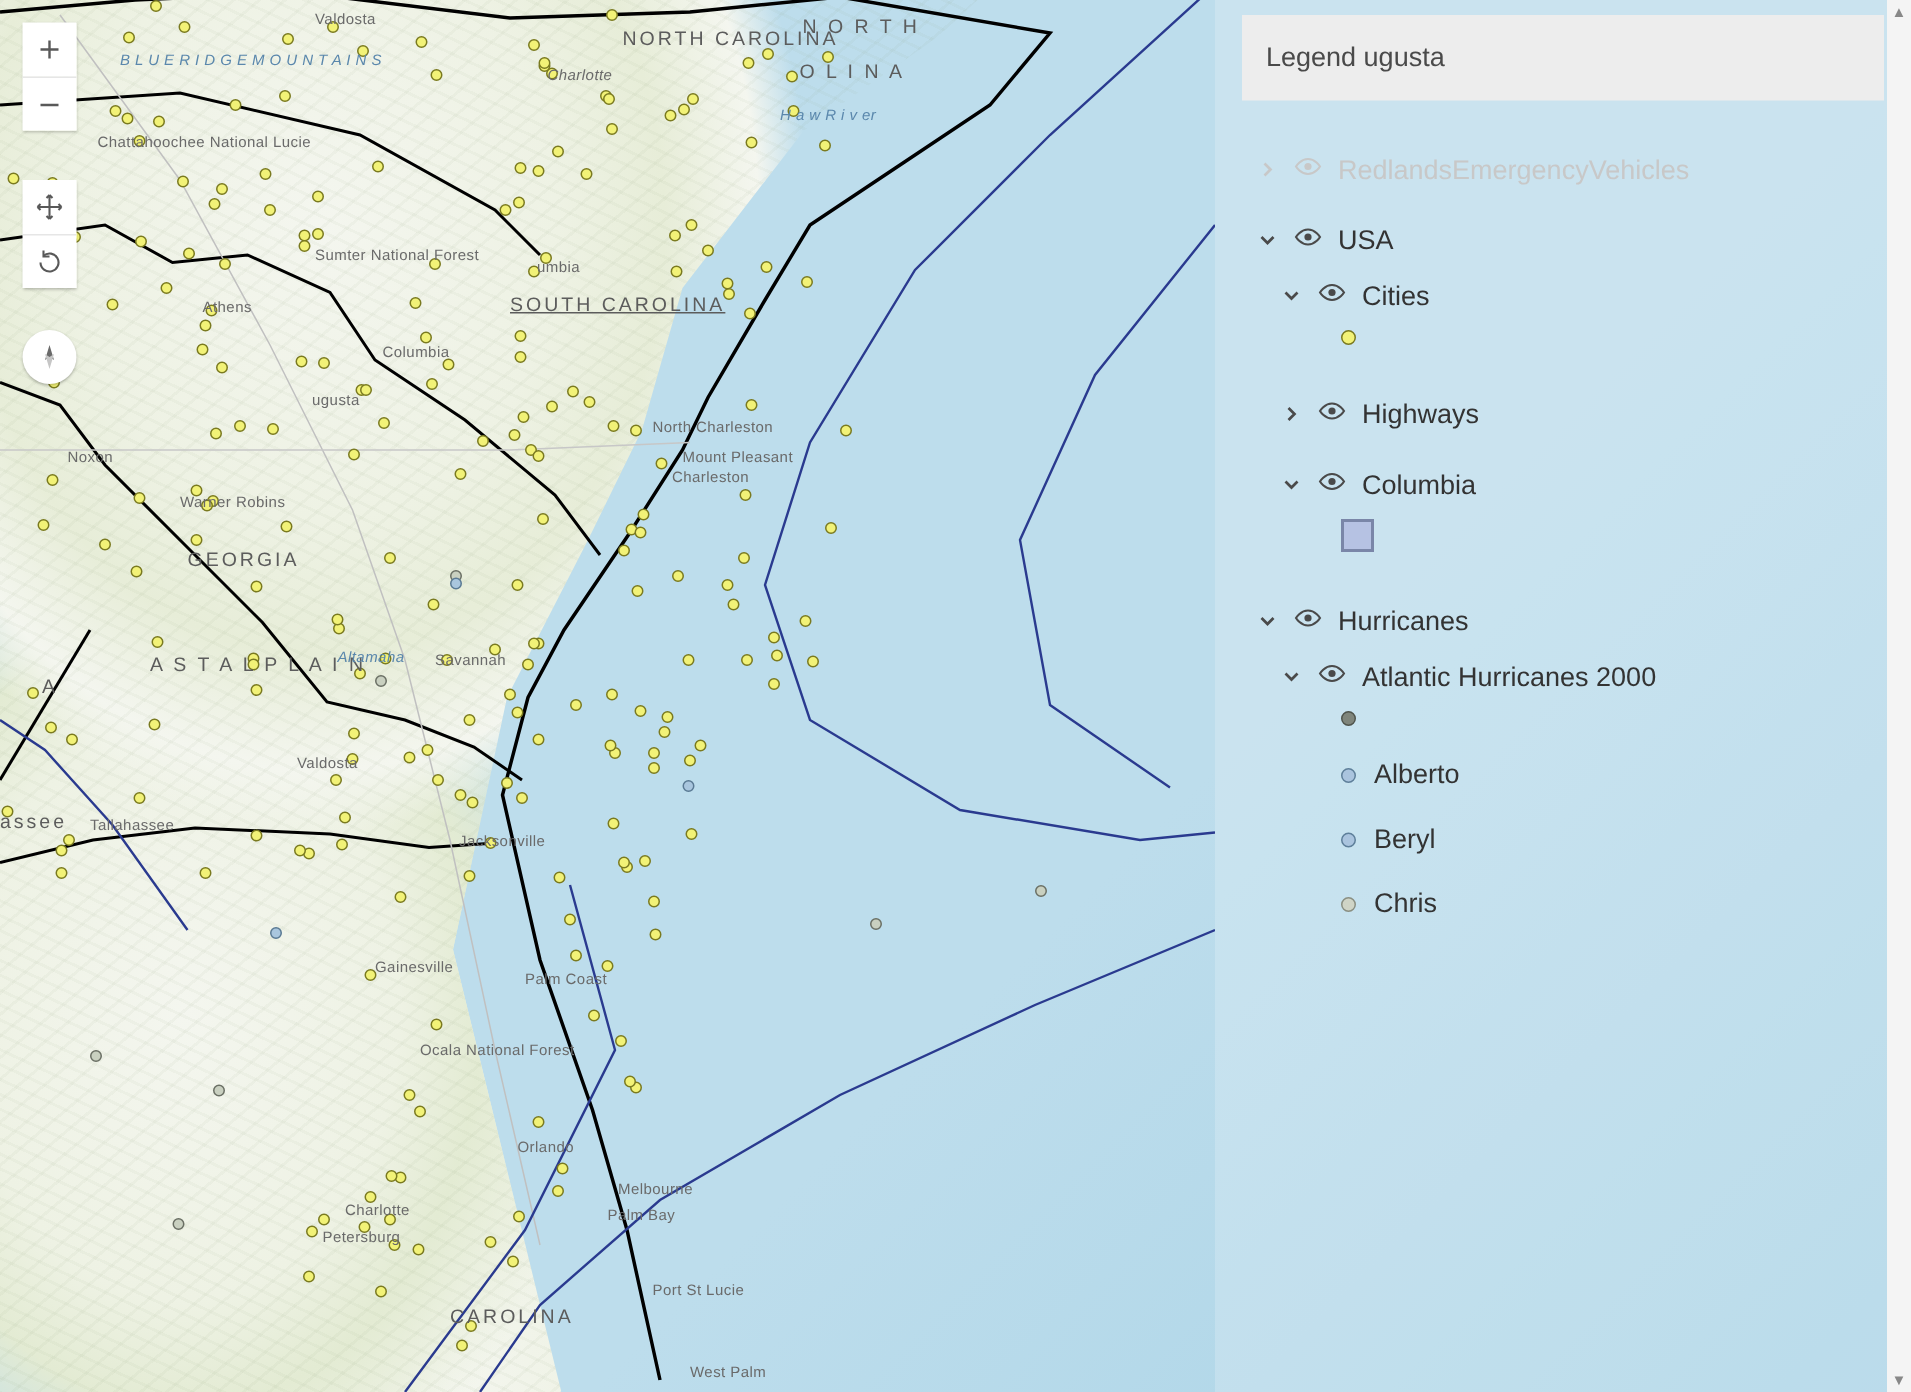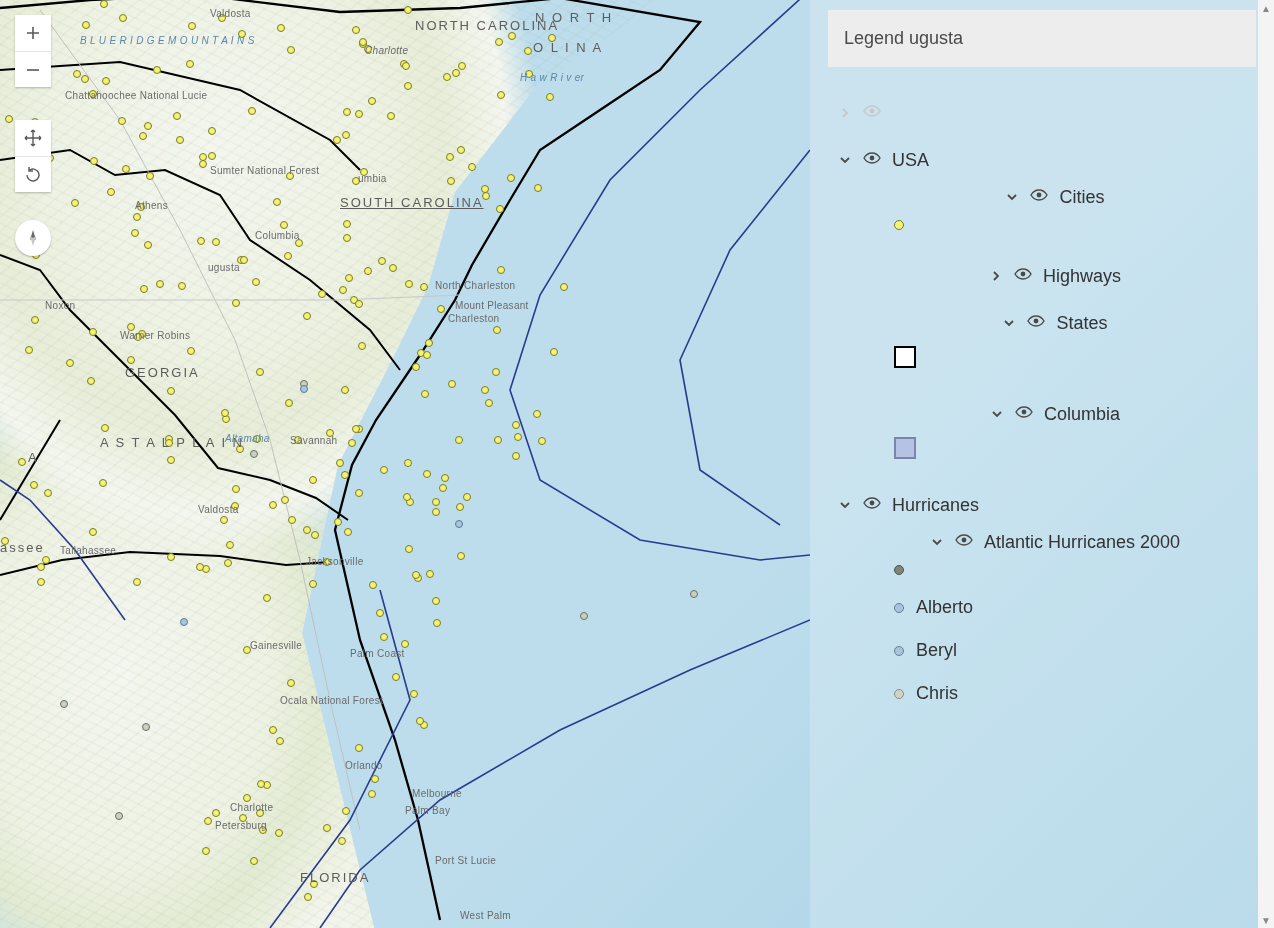--- a/index.html
+++ b/index.html
@@ -55,21 +55,21 @@
   }
   .panel-inner { position:relative; height:100%; overflow-y:auto; padding-right:14px; }
   .panel-title {
     background:#ededed; color:#4a4a4a; font-size:18px; padding:18px 16px; margin-bottom:28px;
   }
   .tree { font-size:18px; color:#333; }
   .node { margin-bottom:10px; }
   .node-row { display:flex; align-items:center; gap:10px; padding:6px 0 6px 0; cursor:pointer; }
   .node-row.disabled { color:#c8c8c8; }
   .indent-1 { padding-left:10px; }
-  .indent-2 { padding-left:26px;justify-content:center; }
+  .indent-2 { padding-left:26px; }
   .chev { width:14px; height:14px; display:inline-flex; align-items:center; justify-content:center; color:#4a4a4a; }
   .disabled .chev, .disabled .eye { color:#c8c8c8; }
   .eye { width:20px; height:20px; display:inline-flex; align-items:center; justify-content:center; color:#4a4a4a; }
   .sw { display:flex; align-items:center; gap:12px; padding:4px 0 18px 66px; font-size:18px; color:#333; }
   .sw-circle { width:10px; height:10px; border-radius:50%; }
   .sw-square { width:22px; height:22px; }
 
   
   .panel-inner::-webkit-scrollbar { width:14px; }
   .panel-inner::-webkit-scrollbar-track { background:#f0f0f0; }
@@ -347,21 +347,21 @@
         <div class="blue-dot" style="left: 180px; top: 618px;"></div>
         <div class="blue-dot" style="left: 455px; top: 520px;"></div>
         <div class="blue-dot" style="left: 300px; top: 385px;"></div>
       </div>
     <div id="labels">
         <div class="map-label big" style="left: 415px; top: 18px;">NORTH CAROLINA</div>
         <div class="map-label big" style="left: 535px; top: 10px;">N O R T H</div>
         <div class="map-label big" style="left: 533px; top: 40px;">O L I N A</div>
         <div class="map-label big" style="left: 340px; top: 195px; text-decoration: underline;">SOUTH CAROLINA</div>
         <div class="map-label big" style="left: 125px; top: 365px;">GEORGIA</div>
-        <div class="map-label big" style="left: 300px; top: 870px;">FLORIDA</div>
+        <div class="map-label big" style="left: 300px; top: 870px;">CAROLINA</div>
         <div class="map-label big" style="left: 100px; top: 435px;">A S T A L   P L A I N</div>
         <div class="map-label big" style="left: 28px; top: 450px;">A</div>
         <div class="map-label big" style="left: 0px; top: 540px;">assee</div>
         <div class="map-label " style="left: 210px; top: 8px;">Valdosta</div>
         <div class="map-label blue" style="left: 80px; top: 35px;">B L U E   R I D G E   M O U N T A I N S</div>
         <div class="map-label " style="left: 365px; top: 45px; font-style: italic;">Charlotte</div>
         <div class="map-label " style="left: 135px; top: 200px;">Athens</div>
         <div class="map-label " style="left: 358px; top: 173px;">umbia</div>
         <div class="map-label " style="left: 255px; top: 230px;">Columbia</div>
         <div class="map-label " style="left: 208px; top: 262px;">ugusta</div>
@@ -433,20 +433,21 @@
                   <svg width="12" height="12" viewBox="0 0 12 12">
                     <path d="M4 2l4 4-4 4" stroke="currentColor" stroke-width="1.8" fill="none"></path>
                   </svg>
                 </span></span>
     <span><span class="eye">
                   <svg width="20" height="20" viewBox="0 0 20 20">
                     <path d="M2 10s3-5 8-5 8 5 8 5-3 5-8 5-8-5-8-5z" stroke="currentColor" stroke-width="1.4" fill="none"></path>
                     <circle cx="10" cy="10" r="2.4" fill="currentColor"></circle>
                   </svg>
                 </span></span>
+    <span>RedlandsEmergencyVehicles</span>
   </div>
           </div>
           <div class="node">
             <div class="node-row indent-1">
     <span><span class="chev">
                   <svg width="12" height="12" viewBox="0 0 12 12">
                     <path d="M2 4l4 4 4-4" stroke="currentColor" stroke-width="1.8" fill="none"></path>
                   </svg>
                 </span></span>
     <span><span class="eye">
@@ -484,39 +485,20 @@
                     </svg>
                   </span></span>
     <span><span class="eye">
                     <svg width="20" height="20" viewBox="0 0 20 20">
                       <path d="M2 10s3-5 8-5 8 5 8 5-3 5-8 5-8-5-8-5z" stroke="currentColor" stroke-width="1.4" fill="none"></path>
                       <circle cx="10" cy="10" r="2.4" fill="currentColor"></circle>
                     </svg>
                   </span></span>
     <span>Highways</span>
   </div>
-            </div>
-            <div class="node">
-              <div class="node-row indent-2">
-    <span><span class="chev">
-                    <svg width="12" height="12" viewBox="0 0 12 12">
-                      <path d="M2 4l4 4 4-4" stroke="currentColor" stroke-width="1.8" fill="none"></path>
-                    </svg>
-                  </span></span>
-    <span><span class="eye">
-                    <svg width="20" height="20" viewBox="0 0 20 20">
-                      <path d="M2 10s3-5 8-5 8 5 8 5-3 5-8 5-8-5-8-5z" stroke="currentColor" stroke-width="1.4" fill="none"></path>
-                      <circle cx="10" cy="10" r="2.4" fill="currentColor"></circle>
-                    </svg>
-                  </span></span>
-    <span>States</span>
-  </div>
-              <div class="sw">
-                <span class="sw-square" style="background:#ffffff;border:2px solid #000000"></span>
-              </div>
             </div>
             <div class="node">
               <div class="node-row indent-2">
     <span><span class="chev">
                     <svg width="12" height="12" viewBox="0 0 12 12">
                       <path d="M2 4l4 4 4-4" stroke="currentColor" stroke-width="1.8" fill="none"></path>
                     </svg>
                   </span></span>
     <span><span class="eye">
                     <svg width="20" height="20" viewBox="0 0 20 20">

